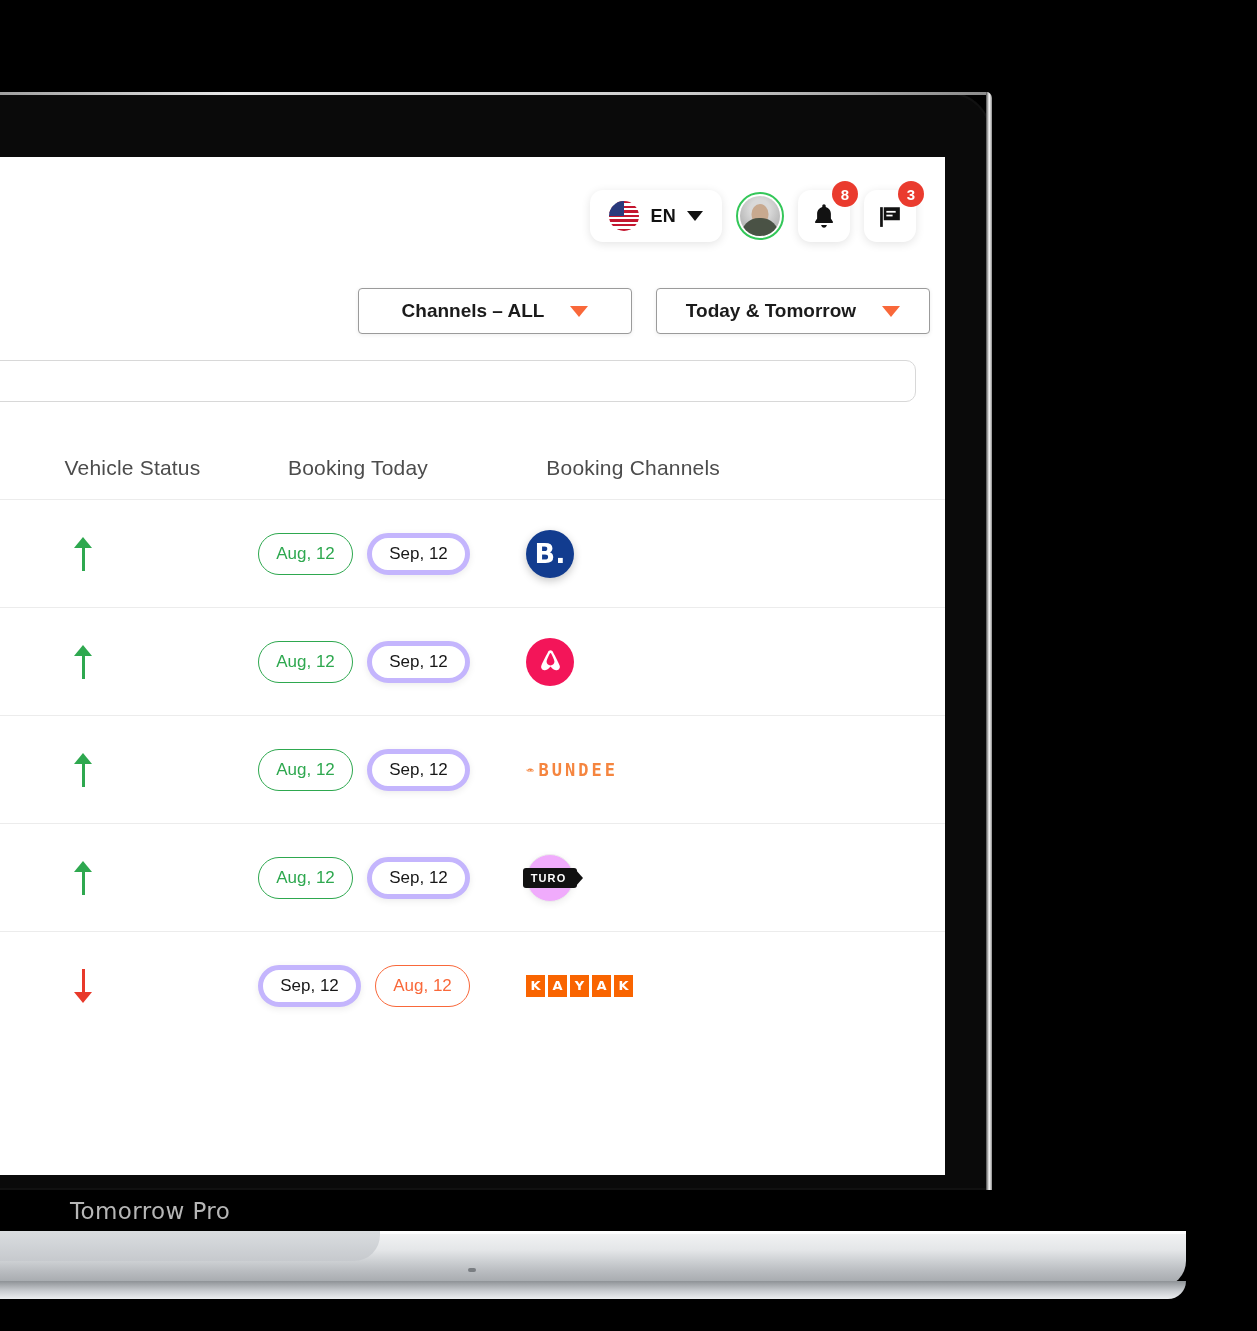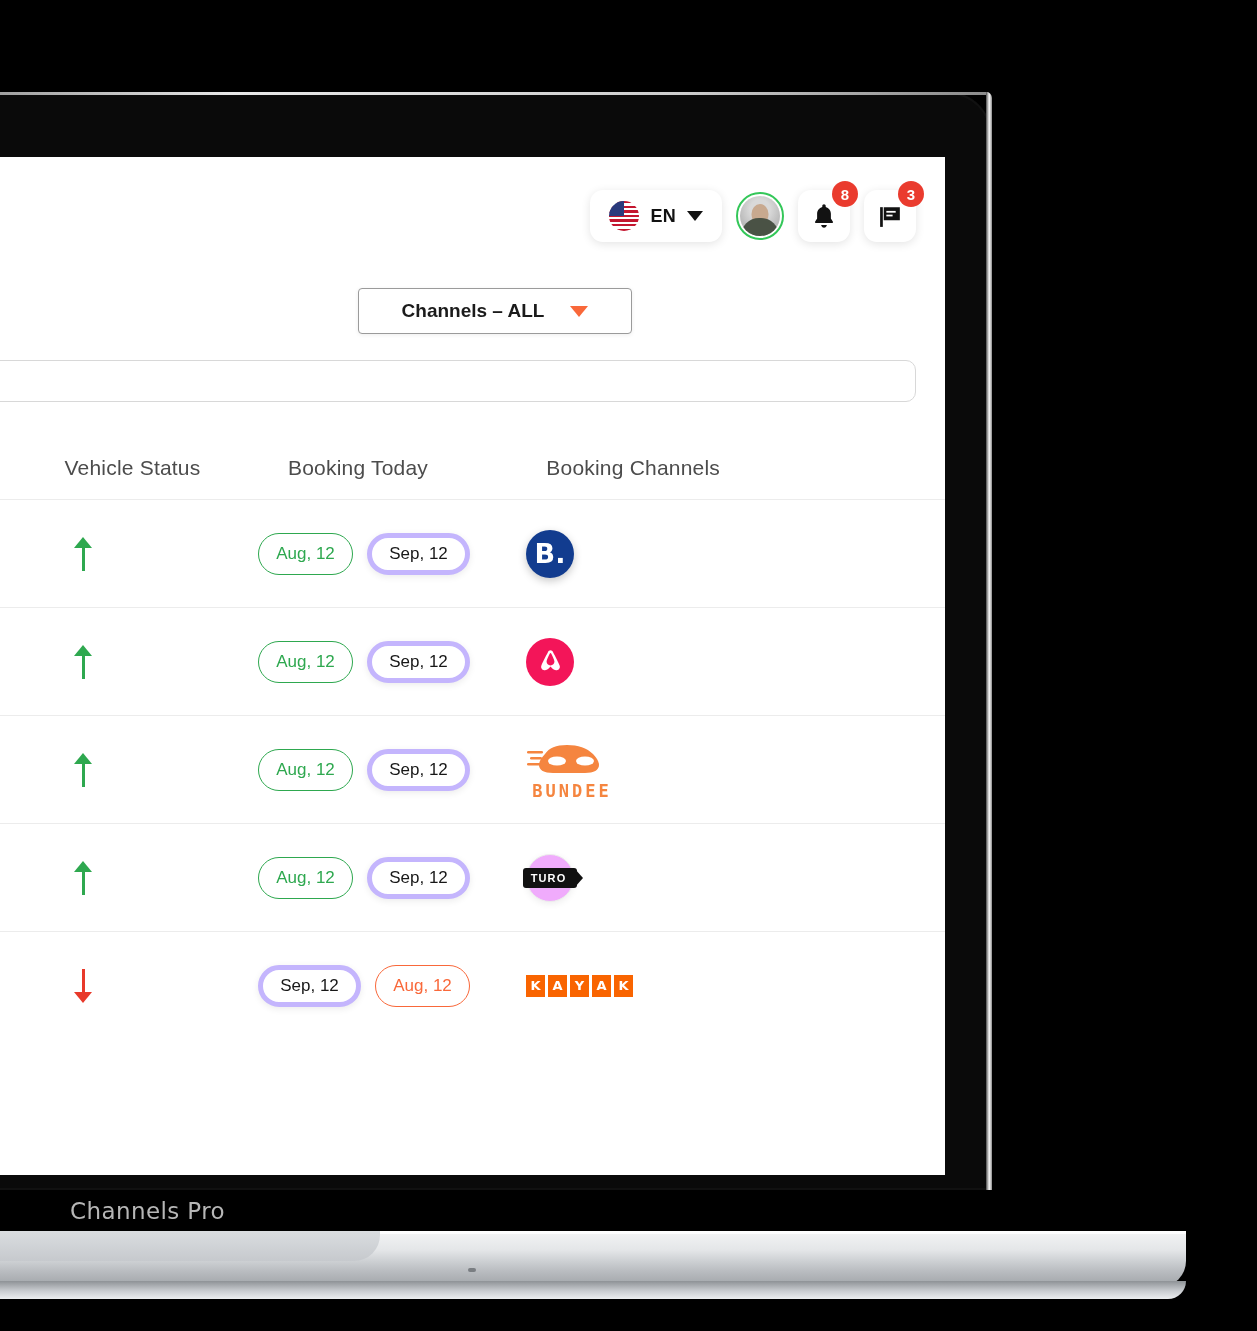--- a/index.html
+++ b/index.html
@@ -207,21 +207,21 @@
     width:48px; height:48px; border-radius:50%; background:#123c8f;
     color:#fff; font-size:27px; font-weight:700;
     display:flex; align-items:center; justify-content:center;
     box-shadow:0 3px 9px rgba(0,0,0,.22);
     font-family:"DejaVu Sans", sans-serif;
   }
   .logo-airbnb{
     width:48px; height:48px; border-radius:50%; background:#f31559;
     display:flex; align-items:center; justify-content:center;
   }
-  .logo-bundee{ width:92px; display:flex; flex-direction:column; align-items:center; gap:3px; }
+  .logo-bundee{ width:92px; display:flex; flex-direction:row; align-items:center; gap:3px; }
   .bundee-mark{ width:90px; height:40px; }
   .bundee-text{
     font-size:17px; font-weight:700; color:#f5853f; letter-spacing:3px;
     font-family:"DejaVu Sans Mono", monospace;
   }
   .logo-turo{
     width:48px; height:48px; border-radius:50%; background:#f0abfc;
     border:1px solid #ededed; display:flex; align-items:center; justify-content:center;
     box-shadow:0 2px 7px rgba(0,0,0,.07);
   }
@@ -245,21 +245,21 @@
 </style>
 </head>
 <body>
 
 <div id="stage">
 
   <div class="laptop-bezel">
     <div class="bezel-edge-top"></div>
     <div class="bezel-edge-right"></div>
   </div>
-  <div class="macbook-label">Channels Pro</div>
+  <div class="macbook-label">Tomorrow Pro</div>
   <div class="laptop-base"></div>
   <div class="base-shadow-top"></div>
   <div class="base-notch"></div>
   <div class="base-dot"></div>
   <div class="base-bottom-strip"></div>
 
   <div class="screen">
 
     <div class="topbar">
 
@@ -288,20 +288,24 @@
           <rect x="9" y="7.6" width="9" height="1.7" fill="#fff"></rect>
           <rect x="9" y="11.2" width="6" height="1.7" fill="#fff"></rect>
         </svg>
         <span class="badge">3</span>
       </div>
     </div>
 
     <div class="filters">
       <div class="dropdown dd-channels">
         <span class="dd-label">Channels – ALL</span>
+        <span class="caret-orange"></span>
+      </div>
+      <div class="dropdown dd-date">
+        <span class="dd-label">Today &amp; Tomorrow</span>
         <span class="caret-orange"></span>
       </div>
     </div>
 
     <div class="searchbar"></div>
 
     <div class="table">
       <div class="thead">
         <div class="th col-booked">ked By</div>
         <div class="th col-status">Vehicle Status</div>

